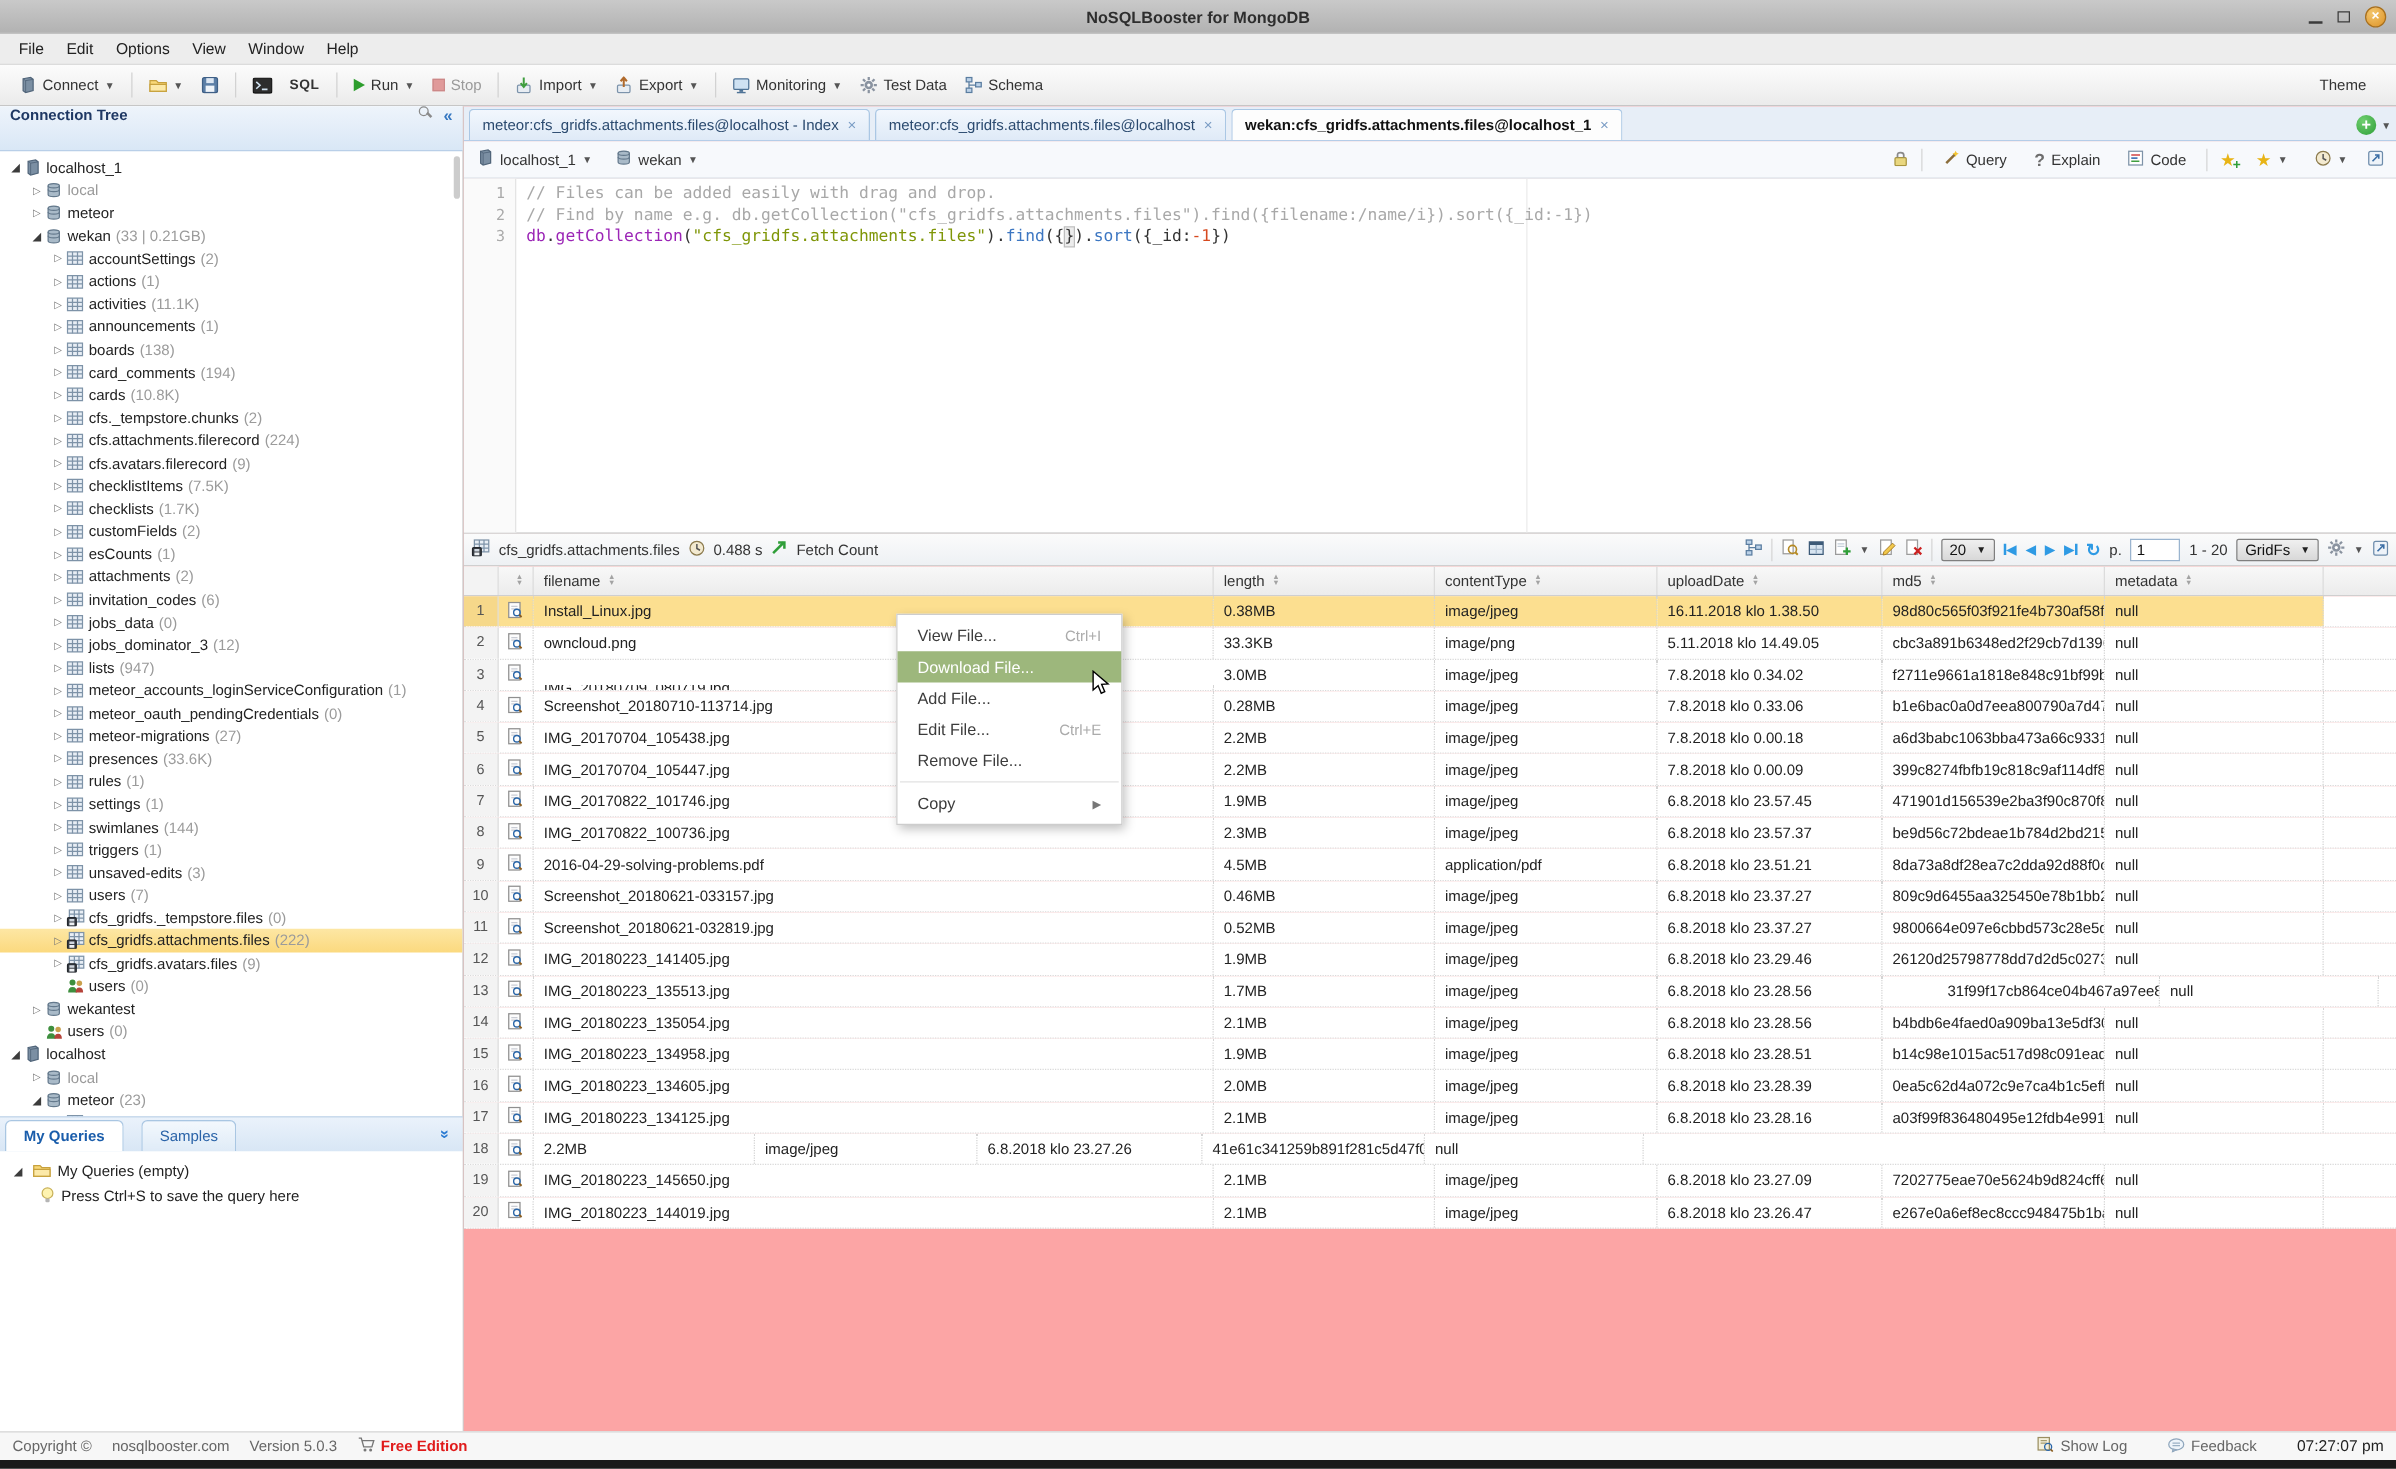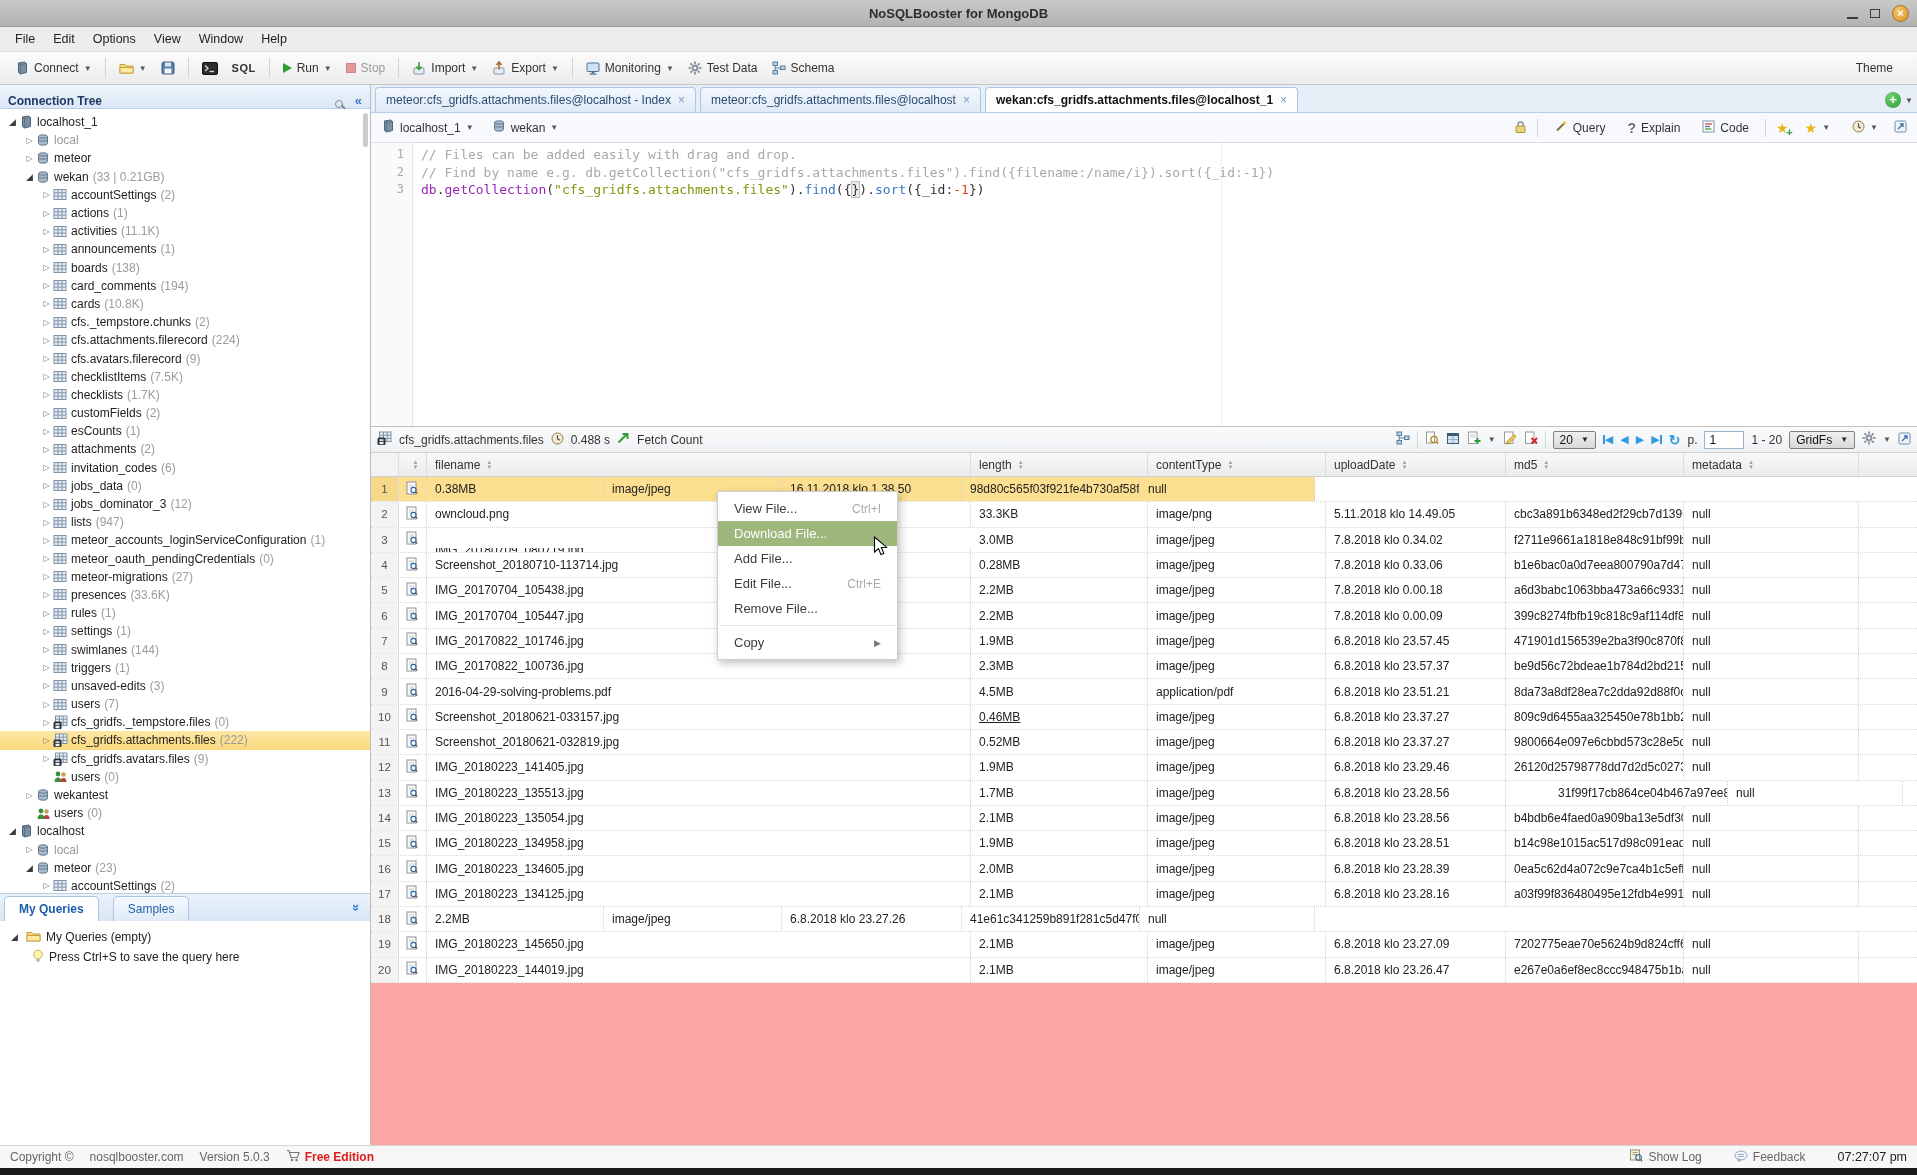--- a/index.html
+++ b/index.html
@@ -29,21 +29,21 @@
   .disabled { color:#9a9a9a; }
   .sqltxt { font-weight:bold; font-size:11px; color:#333; letter-spacing:0.5px; }
   .theme-label { margin-left:auto; padding-right:16px; color:#333; }
 
   
   .content { position:absolute; top:85px; left:0; right:0; bottom:30px; display:flex; }
   .sidebar { width:371px; border-right:1px solid #bcbcbc; display:flex; flex-direction:column; background:#fff; position:relative; }
   .main { flex:1; position:relative; background:#fca5a5; overflow:hidden; }
 
   
-  .side-header { height:24px; background:linear-gradient(#eef4fb,#d9e7f6); border-bottom:1px solid #b9cfe8; display:flex; align-items:flex-end; padding:0 8px; }
+  .side-header { height:36px; background:linear-gradient(#eef4fb,#d9e7f6); border-bottom:1px solid #b9cfe8; display:flex; align-items:flex-start; padding:0 8px; }
   .side-header .lbl { font-size:12px; font-weight:bold; color:#1f3864; flex:1; }
   .mag { position:relative; width:8px; height:8px; border:1.6px solid #8a8a8a; border-radius:50%; display:inline-block; margin-right:12px; }
   .mag::after { content:""; position:absolute; width:5px; height:1.6px; background:#8a8a8a; transform:rotate(45deg); right:-4px; bottom:-1px; }
   .dblchev { color:#3577c1; font-size:13px; font-weight:bold; }
   .tree { flex:1; overflow:hidden; padding-top:4px; position:relative; font-size:12px; }
   .tree-thumb { position:absolute; right:2px; top:4px; width:5px; height:34px; border-radius:3px; background:#ccc; }
   .tree-row { height:18.2px; display:flex; align-items:center; white-space:nowrap; color:#222; }
   .tree-row.sel { background:linear-gradient(#fde7a4,#fbd97e); }
   .tree-row.dim .tlabel { color:#9a9a9a; }
   .arrow { width:13px; flex:0 0 13px; font-size:8px; color:#777; text-align:center; }
@@ -1128,20 +1128,21 @@
               <div class="gcell num">1</div>
               <div class="gcell ico">
                 <span><svg width="13" height="14">
                     <rect x="1" y="1" width="9" height="12" fill="#fdfdfd" stroke="#8f8f8f"></rect>
                     <line x1="3" y1="4" x2="8" y2="4" stroke="#c9ccd4"></line>
                     <line x1="3" y1="6" x2="8" y2="6" stroke="#c9ccd4"></line>
                     <circle cx="7.5" cy="9" r="2.6" fill="none" stroke="#2a66a8" stroke-width="1.1"></circle>
                     <line x1="9.3" y1="10.8" x2="11.3" y2="12.6" stroke="#8a5c1e" stroke-width="1.4"></line>
                   </svg></span>
               </div>
+              <div class="gcell" style="width: 544px; flex: 0 0 544px;">Install_Linux.jpg</div>
               <div class="gcell" style="width: 177px; flex: 0 0 177px;">0.38MB</div>
               <div class="gcell" style="width: 178px; flex: 0 0 178px;">image/jpeg</div>
               <div class="gcell" style="width: 180px; flex: 0 0 180px;">16.11.2018 klo 1.38.50</div>
               <div class="gcell" style="width: 178px; flex: 0 0 178px;">98d80c565f03f921fe4b730af58f8f</div>
               <div class="gcell" style="width: 175px; flex: 0 0 175px;">null</div>
             </div>
             <div class="grow">
               <div class="gcell num">2</div>
               <div class="gcell ico">
                 <span><svg width="13" height="14">
@@ -1290,21 +1291,21 @@
               <div class="gcell ico">
                 <span><svg width="13" height="14">
                     <rect x="1" y="1" width="9" height="12" fill="#fdfdfd" stroke="#8f8f8f"></rect>
                     <line x1="3" y1="4" x2="8" y2="4" stroke="#c9ccd4"></line>
                     <line x1="3" y1="6" x2="8" y2="6" stroke="#c9ccd4"></line>
                     <circle cx="7.5" cy="9" r="2.6" fill="none" stroke="#2a66a8" stroke-width="1.1"></circle>
                     <line x1="9.3" y1="10.8" x2="11.3" y2="12.6" stroke="#8a5c1e" stroke-width="1.4"></line>
                   </svg></span>
               </div>
               <div class="gcell" style="width: 544px; flex: 0 0 544px;">Screenshot_20180621-033157.jpg</div>
-              <div class="gcell" style="width: 177px; flex: 0 0 177px; text-decoration: underline;">0.46MB</div>
+              <div class="gcell" style="width: 177px; flex: 0 0 177px;">0.46MB</div>
               <div class="gcell" style="width: 178px; flex: 0 0 178px;">image/jpeg</div>
               <div class="gcell" style="width: 180px; flex: 0 0 180px;">6.8.2018 klo 23.37.27</div>
               <div class="gcell" style="width: 178px; flex: 0 0 178px;">809c9d6455aa325450e78b1bb2</div>
               <div class="gcell" style="width: 175px; flex: 0 0 175px;">null</div>
             </div>
             <div class="grow">
               <div class="gcell num">11</div>
               <div class="gcell ico">
                 <span><svg width="13" height="14">
                     <rect x="1" y="1" width="9" height="12" fill="#fdfdfd" stroke="#8f8f8f"></rect>

